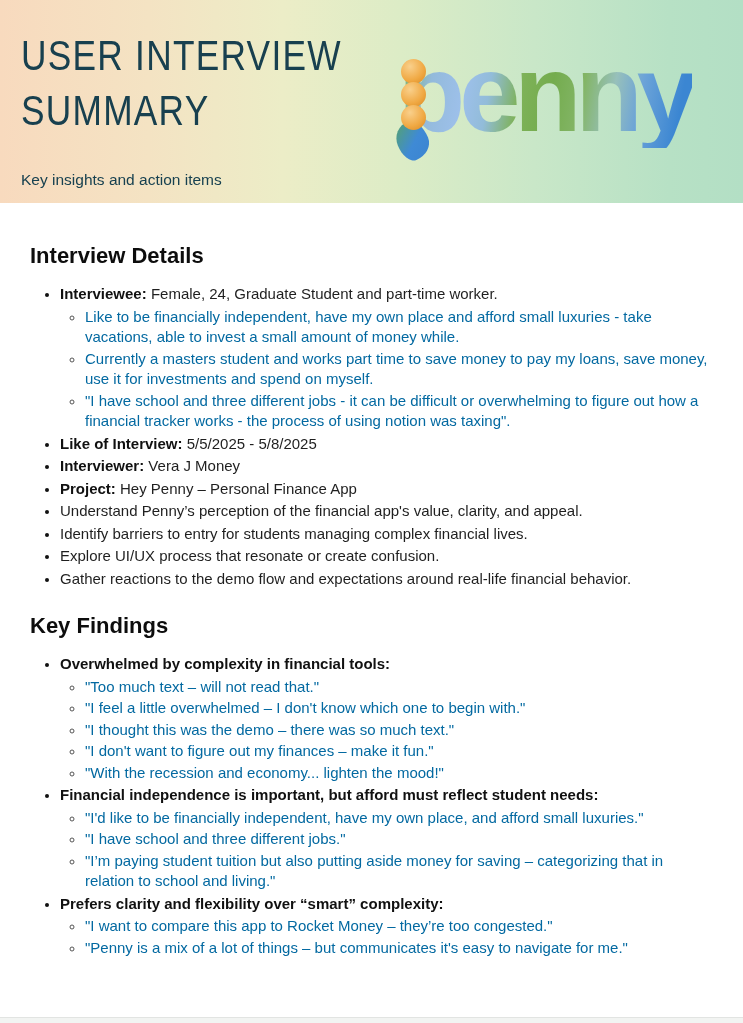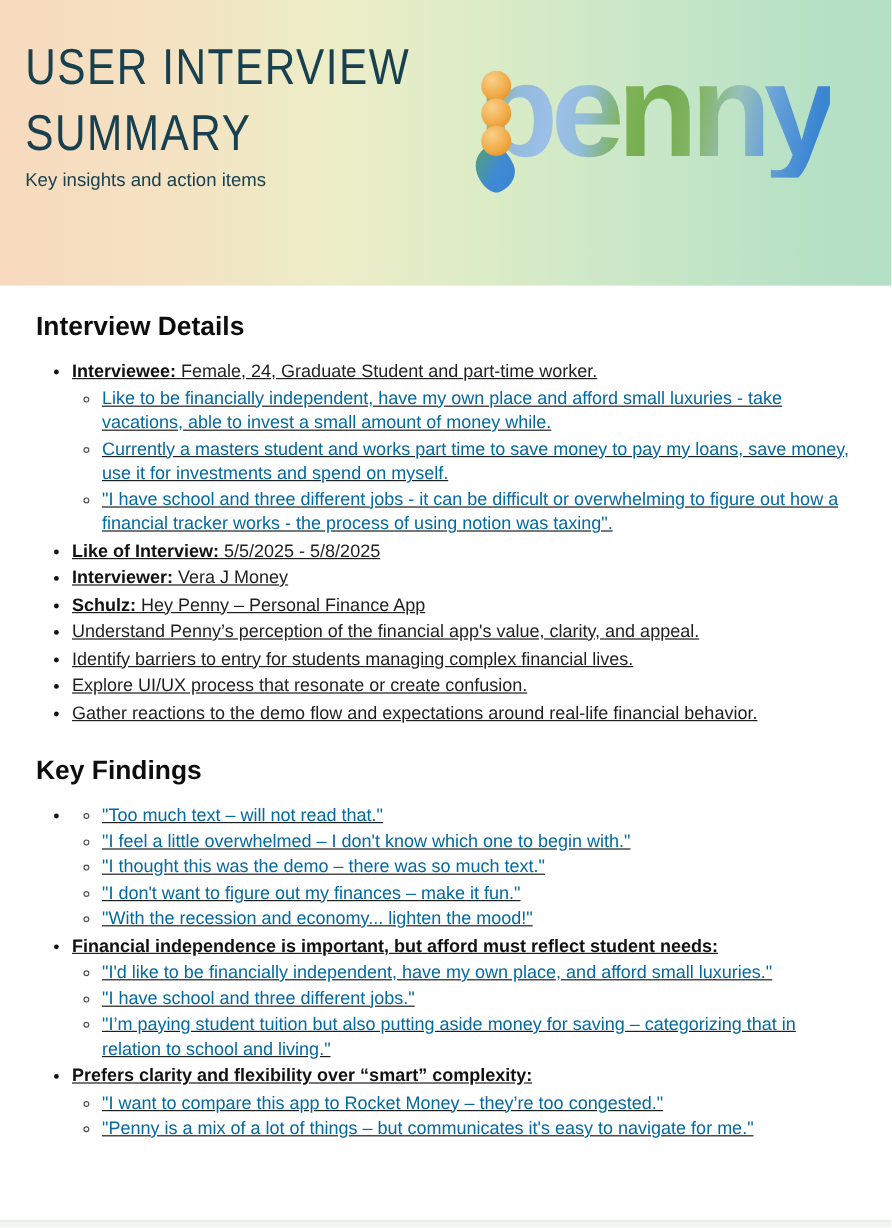--- a/index.html
+++ b/index.html
@@ -8,21 +8,21 @@
     position: relative;
     background: #ffffff;
     font-family: "Liberation Sans", sans-serif;
     color: #1f1f1f;
     overflow: hidden;
   }
 
   
   .hero {
     position: relative;
-    height: 238px;
+    height: 203px;
     background: linear-gradient(90deg,
       #f8dabe 0%, #f4e3c3 20%, #ecedc7 38%,
       #dcecc6 54%, #c9e7c8 72%, #b7e1c5 90%, #b3dfc5 100%);
     overflow: hidden;
   }
   .hero-title {
     position: absolute;
     left: 21px;
     top: 28px;
     font-size: 42px;
@@ -31,21 +31,21 @@
     line-height: 1.31;
     color: #18404f;
     transform: scaleX(0.84);
     transform-origin: 0 0;
     white-space: nowrap;
   }
   .hero-title span { display: block; }
   .hero-subtitle {
     position: absolute;
     left: 21px;
-    top: 142px;
+    top: 171px;
     font-size: 15.5px;
     color: #174150;
   }
 
   
   .logo {
     position: absolute;
     left: 396px;
     top: 55px;
     width: 320px;
@@ -95,28 +95,27 @@
 
   
   main { padding: 0 28px 0 30px; }
   h2.section-heading {
     font-size: 22px;
     line-height: 25px;
     font-weight: bold;
     color: #0d0d0d;
     margin: 24px 0 16px;
   }
-  main > h2.section-heading:first-child { margin-top: 21px; }
+  main > h2.section-heading:first-child { margin-top: 40px; }
 
   ul.l1 {
     list-style: disc outside;
     padding-left: 30px;
     font-size: 15px;
     line-height: 20.5px;
-    text-decoration: underline;
   }
   ul.l1 > li { margin-bottom: 2px; }
   ul.l1 > li::marker { font-size: 13px; color: #111; }
   ul.l2 {
     list-style: circle outside;
     padding-left: 25px;
     margin: 2px 0 2px;
   }
   ul.l2 > li { margin-bottom: 1px; color: #0369a1; }
   ul.l2 > li::marker { font-size: 13px; color: #555; }
@@ -153,31 +152,31 @@
 <main id="content">
     <h2 class="section-heading">Interview Details</h2>
     <ul class="l1">
       <li><strong class="item-label">Interviewee:</strong><span> Female, 24, Graduate Student and part-time worker.</span><ul class="l2">
           <li>Like to be financially independent, have my own place and afford small luxuries - take vacations, able to invest a small amount of money while.</li>
           <li>Currently a masters student and works part time to save money to pay my loans, save money, use it for investments and spend on myself.</li>
           <li>"I have school and three different jobs - it can be difficult or overwhelming to figure out how a financial tracker works - the process of using notion was taxing".</li>
         </ul></li>
       <li><strong class="item-label">Like of Interview:</strong><span> 5/5/2025 - 5/8/2025</span></li>
       <li><strong class="item-label">Interviewer:</strong><span> Vera J Money</span></li>
-      <li><strong class="item-label">Schulz:</strong><span> Hey Penny – Personal Finance App</span></li>
+      <li><strong class="item-label">Project:</strong><span> Hey Penny – Personal Finance App</span></li>
     </ul>
     <ul class="l1">
       <li><span>Understand Penny’s perception of the financial app's value, clarity, and appeal.</span></li>
       <li><span>Identify barriers to entry for students managing complex financial lives.</span></li>
       <li><span>Explore UI/UX process that resonate or create confusion.</span></li>
       <li><span>Gather reactions to the demo flow and expectations around real-life financial behavior.</span></li>
     </ul>
     <h2 class="section-heading">Key Findings</h2>
     <ul class="l1">
-      <li><ul class="l2">
+      <li><strong class="item-label">Overwhelmed by complexity in financial tools:</strong><ul class="l2">
           <li>"Too much text – will not read that."</li>
           <li>"I feel a little overwhelmed – I don't know which one to begin with."</li>
           <li>"I thought this was the demo – there was so much text."</li>
           <li>"I don't want to figure out my finances – make it fun."</li>
           <li>"With the recession and economy... lighten the mood!"</li>
         </ul></li>
       <li><strong class="item-label">Financial independence is important, but afford must reflect student needs:</strong><ul class="l2">
           <li>"I'd like to be financially independent, have my own place, and afford small luxuries."</li>
           <li>"I have school and three different jobs."</li>
           <li>"I’m paying student tuition but also putting aside money for saving – categorizing that in relation to school and living."</li>

